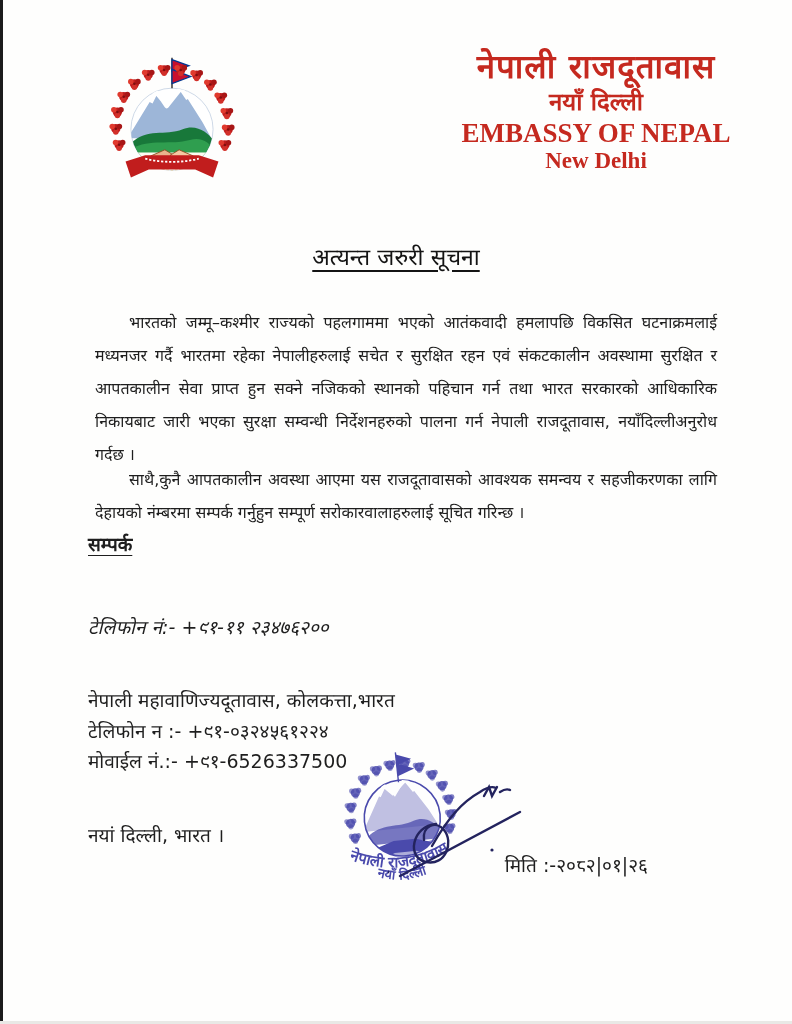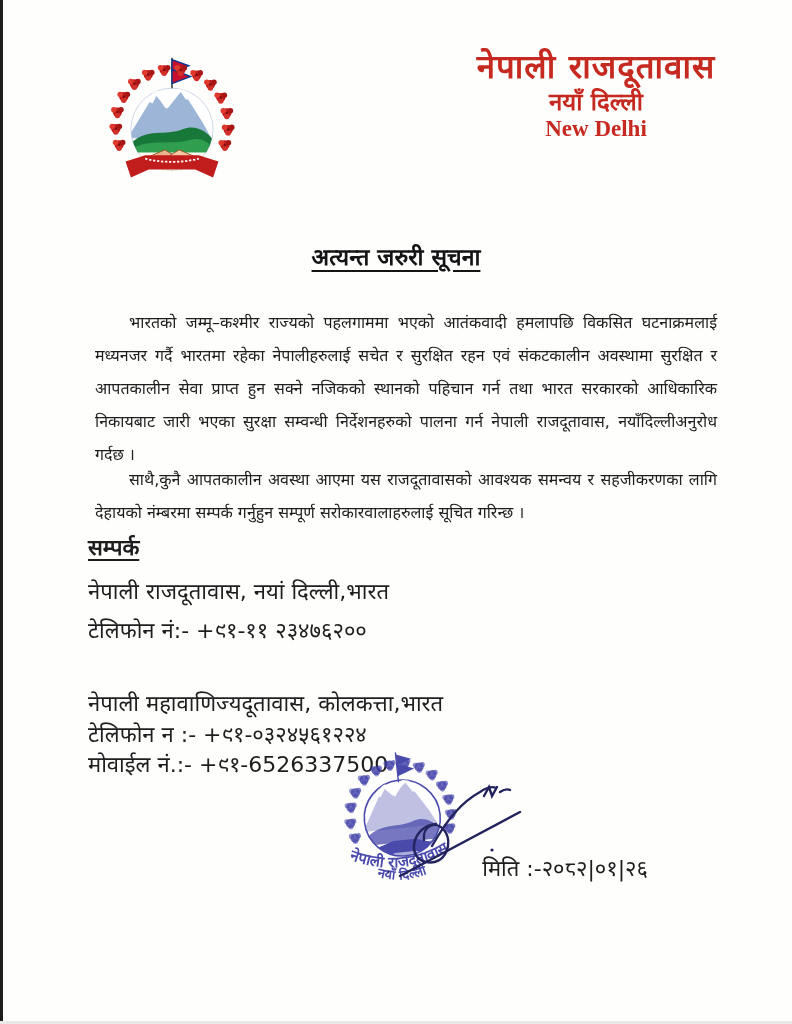--- a/index.html
+++ b/index.html
@@ -25,40 +25,40 @@
     position:absolute;left:420px;top:48px;width:352px;
     text-align:center;color:#c5291f;
   }
   .lh-nepali{font-size:33px;font-weight:bold;letter-spacing:1px;line-height:38px;}
   .lh-city-np{font-size:24px;font-weight:bold;line-height:28px;margin-top:2px;}
   .lh-english{font-family:"Liberation Serif",serif;font-size:27px;font-weight:bold;line-height:29px;margin-top:3px;}
   .lh-city-en{font-family:"Liberation Serif",serif;font-size:23px;font-weight:bold;line-height:25px;}
   
   .notice-title{
     position:absolute;left:0;top:240px;width:100%;
-    text-align:center;font-size:23px;font-weight:bold;
+    text-align:center;font-size:23px;font-weight:normal;
     text-decoration:underline;text-underline-offset:5px;
     color:#141414;
   }
   
   .body-para{
     position:absolute;left:88px;width:622px;
     font-size:16px;line-height:33px;text-align:justify;
     text-indent:34px;color:#1e1e1e;margin-left:7px;
   }
   .para1{top:290px;}
   .para2{top:447px;}
   
   .contact-line{
     position:absolute;left:88px;width:560px;
-    font-size:22px;color:#1e1e1e;white-space:nowrap;
+    font-size:19px;color:#1e1e1e;white-space:nowrap;
   }
   .contact-heading{top:531px;font-weight:bold;text-decoration:underline;text-underline-offset:4px;}
   .l-embassy-name{top:575px;}
-  .l-embassy-tel{top:614px;}
+  .l-embassy-tel{top:614px;font-style:italic;}
   .l-embassy-hot{top:646px;}
   .l-consulate-name{top:687px;}
   .l-consulate-tel{top:718px;}
   .l-consulate-mob{top:748px;}
   .l-footer-1{top:792px;}
   .l-footer-2{top:822px;}
   .l-footer-date{top:852px;text-align:right;}
   
   .stamp-wrap{
     position:absolute;left:308px;top:746px;width:190px;height:158px;
@@ -129,35 +129,36 @@
 
     <g>
       <path d="M28,118 L50,111 L110,111 L132,118 L126,136 L106,127 L54,127 L34,136 Z" fill="#c11d1d"></path>
       <path d="M50,115 Q80,122 110,115" fill="none" stroke="#ffffff" stroke-width="2" stroke-dasharray="2.5,2"></path>
     </g>
   </svg>
 
   <div class="letterhead">
     <div class="lh-nepali">नेपाली राजदूतावास</div>
     <div class="lh-city-np">नयाँ दिल्ली</div>
+    <div class="lh-english">EMBASSY OF NEPAL</div>
     <div class="lh-city-en">New Delhi</div>
   </div>
 
   <div class="notice-title">अत्यन्त जरुरी सूचना</div>
 
   <p class="body-para para1">भारतको जम्मू–कश्मीर राज्यको पहलगाममा भएको आतंकवादी हमलापछि विकसित घटनाक्रमलाई मध्यनजर गर्दै भारतमा रहेका नेपालीहरुलाई सचेत र सुरक्षित रहन एवं संकटकालीन अवस्थामा सुरक्षित र आपतकालीन सेवा प्राप्त हुन सक्ने नजिकको स्थानको पहिचान गर्न तथा भारत सरकारको आधिकारिक निकायबाट जारी भएका सुरक्षा सम्वन्धी निर्देशनहरुको पालना गर्न नेपाली राजदूतावास, नयाँदिल्लीअनुरोध गर्दछ ।</p>
   <p class="body-para para2">साथै,कुनै आपतकालीन अवस्था आएमा यस राजदूतावासको आवश्यक समन्वय र सहजीकरणका लागि देहायको  नंम्बरमा सम्पर्क गर्नुहुन सम्पूर्ण सरोकारवालाहरुलाई सूचित गरिन्छ ।</p>
 
   <div class="contact-line contact-heading">सम्पर्क</div>
-  <div class="contact-line l-embassy-name">नेपाली राजदूतावास, नयां दिल्ली,भारत</div>
   <div class="contact-line l-embassy-tel">टेलिफोन नं:- +९१-११ २३४७६२००</div>
   <div class="contact-line l-consulate-name">नेपाली महावाणिज्यदूतावास, कोलकत्ता,भारत</div>
   <div class="contact-line l-consulate-tel">टेलिफोन न :- +९१-०३२४५६१२२४</div>
   <div class="contact-line l-consulate-mob">मोवाईल नं.:- +९१-6526337500</div>
 
+  <div class="contact-line l-footer-2">नयां दिल्ली, भारत ।</div>
   <div class="contact-line l-footer-date">मिति :-२०८२|०१|२६</div>
 
   <svg class="stamp-wrap" viewBox="0 0 190 158" aria-hidden="true">
     <defs>
       <g id="bflw">
         <circle r="4.6" fill="#3b3ba6" opacity=".85"></circle>
         <circle cx="-3.5" cy="-2" r="2.6" fill="#3b3ba6" opacity=".6"></circle>
         <circle cx="3.5" cy="-2" r="2.6" fill="#3b3ba6" opacity=".7"></circle>
         <circle cx="0" cy="3.4" r="2.6" fill="#3b3ba6" opacity=".55"></circle>
       </g>

